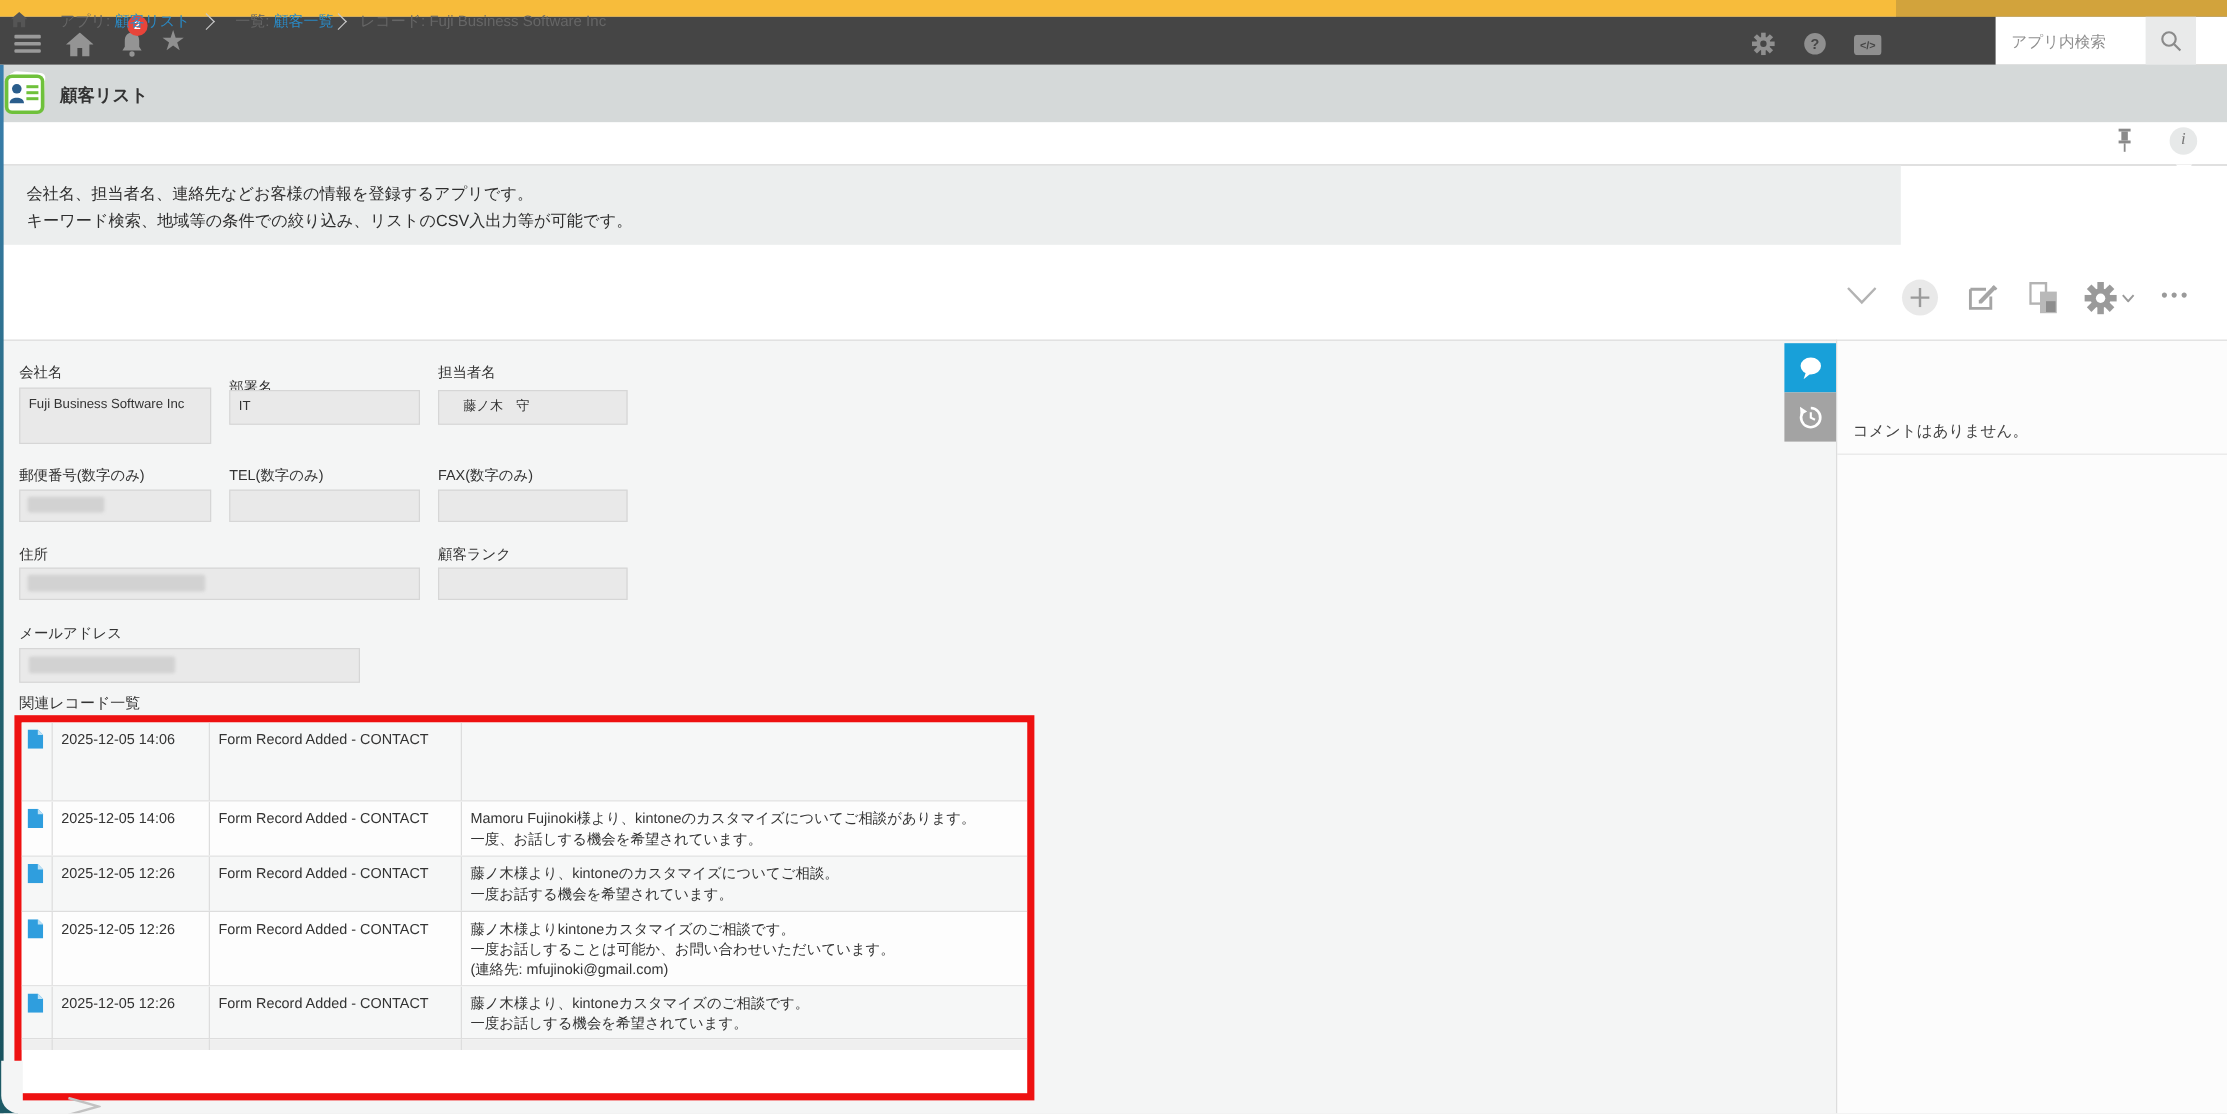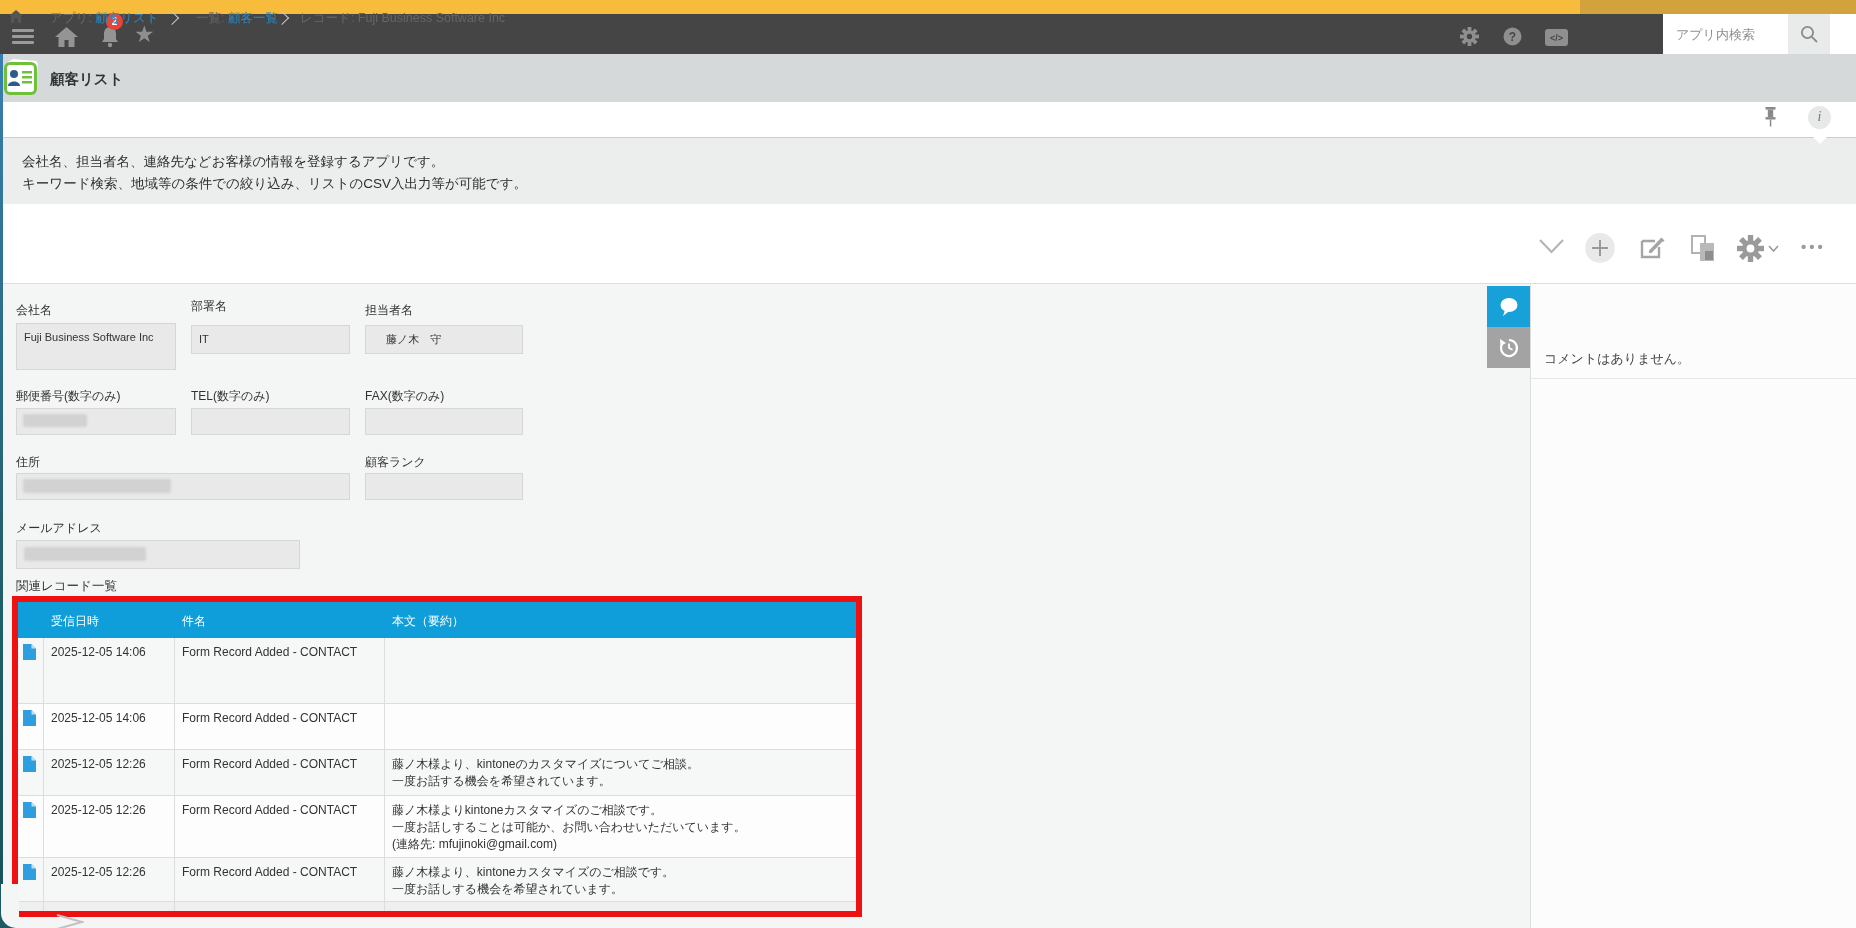--- a/index.html
+++ b/index.html
@@ -46,21 +46,21 @@
              border-right:1px solid #c9c9c9;transform:rotate(45deg);}
   .crumb-home{left:9px;top:10px;}
   .pin{left:1764px;top:107px;cursor:pointer;}
   .info-btn{left:1808px;top:106px;width:23px;height:23px;border-radius:50%;background:#e7e9e9;
             color:#777;font-family:"Liberation Serif",serif;font-style:italic;font-size:14px;
             text-align:center;line-height:22px;cursor:pointer;}
   .info-notch{left:1813px;top:137px;width:0;height:0;border-left:7px solid transparent;
               border-right:7px solid transparent;border-top:7px solid #fff;z-index:3;}
 
   
-  .descbar{left:0;top:138px;width:1856px;height:66px;background:#eceeee;}
+  .descbar{left:0;top:138px;width:1584px;height:66px;background:#eceeee;}
   .descbar .txt{padding:13px 0 0 22px;font-size:13.5px;line-height:22px;color:#2e2e2e;}
 
   
   .tool{position:absolute;top:233px;cursor:pointer;}
   .plus-circle{left:1585px;top:233px;width:30px;height:30px;border-radius:50%;background:#e9e9e9;
                display:flex;align-items:center;justify-content:center;cursor:pointer;}
   .dots{left:1801px;top:238px;color:#9a9a9a;font-size:15px;letter-spacing:3px;font-weight:bold;cursor:pointer;}
 
   
   .content-l{left:0;top:283px;width:1530px;height:645px;background:#f4f5f5;border-top:1px solid #ddd;box-sizing:border-box;}
@@ -280,21 +280,21 @@
       </svg>
   </div>
   <div class="abs dots">•••</div>
 
   <div class="abs content-l"></div>
   <div class="abs panel"></div>
 
   <div class="flabel" style="left:16px;top:302px;">会社名</div>
   <div class="fbox" style="left:16px;top:323px;width:160px;height:47px;">Fuji Business Software Inc</div>
 
-  <div class="flabel" style="left:191px;top:298px;">部署名</div>
+  <div class="flabel" style="left:191px;top:315px;">部署名</div>
   <div class="fbox" style="left:191px;top:325px;width:159px;height:29px;">IT</div>
 
   <div class="flabel" style="left:365px;top:302px;">担当者名</div>
   <div class="fbox" style="left:365px;top:325px;width:158px;height:29px;padding-left:20px;">藤ノ木　守</div>
 
   <div class="flabel" style="left:16px;top:388px;">郵便番号(数字のみ)</div>
   <div class="fbox" style="left:16px;top:408px;width:160px;height:27px;"></div>
   <div class="blob" style="left:23px;top:414px;width:64px;height:13px;"></div>
 
   <div class="flabel" style="left:191px;top:388px;">TEL(数字のみ)</div>
@@ -310,26 +310,20 @@
   <div class="flabel" style="left:365px;top:454px;">顧客ランク</div>
   <div class="fbox" style="left:365px;top:473px;width:158px;height:27px;"></div>
 
   <div class="flabel" style="left:16px;top:520px;text-align:center;">メールアドレス</div>
   <div class="fbox" style="left:16px;top:540px;width:284px;height:29px;"></div>
   <div class="blob" style="left:24px;top:547px;width:122px;height:14px;"></div>
 
   <div class="flabel" style="left:16px;top:578px;font-size:12.5px;">関連レコード一覧</div>
 
   <div class="abs rtable">
-    <div class="rt-head">
-      <div class="rt-hc c-icon"></div>
-      <div class="rt-hc c-date">受信日時</div>
-      <div class="rt-hc c-subj">件名</div>
-      <div class="rt-hc c-body">本文（要約）</div>
-    </div>
     <div class="rt-body">
 
         <div class="rt-row">
           <div class="rt-c c-icon">
             <svg width="13" height="16" viewBox="0 0 13 16">
               <path d="M0 0 H8.5 L13 4.5 V16 H0 Z" fill="#2F9EDE"></path>
               <path d="M8.5 0 L13 4.5 H8.5 Z" fill="#bfe2f5"></path>
             </svg>
           </div>
           <div class="rt-c c-date">2025-12-05 14:06</div>
@@ -338,20 +332,24 @@
 
         <div class="rt-row">
           <div class="rt-c c-icon">
             <svg width="13" height="16" viewBox="0 0 13 16">
               <path d="M0 0 H8.5 L13 4.5 V16 H0 Z" fill="#2F9EDE"></path>
               <path d="M8.5 0 L13 4.5 H8.5 Z" fill="#bfe2f5"></path>
             </svg>
           </div>
           <div class="rt-c c-date">2025-12-05 14:06</div>
           <div class="rt-c c-subj">Form Record Added - CONTACT</div>
+          <div class="rt-c c-body">
+            <div>Mamoru Fujinoki様より、kintoneのカスタマイズについてご相談があります。</div>
+            <div>一度、お話しする機会を希望されています。</div>
+          </div>
         </div>
 
         <div class="rt-row">
           <div class="rt-c c-icon">
             <svg width="13" height="16" viewBox="0 0 13 16">
               <path d="M0 0 H8.5 L13 4.5 V16 H0 Z" fill="#2F9EDE"></path>
               <path d="M8.5 0 L13 4.5 H8.5 Z" fill="#bfe2f5"></path>
             </svg>
           </div>
           <div class="rt-c c-date">2025-12-05 12:26</div>

